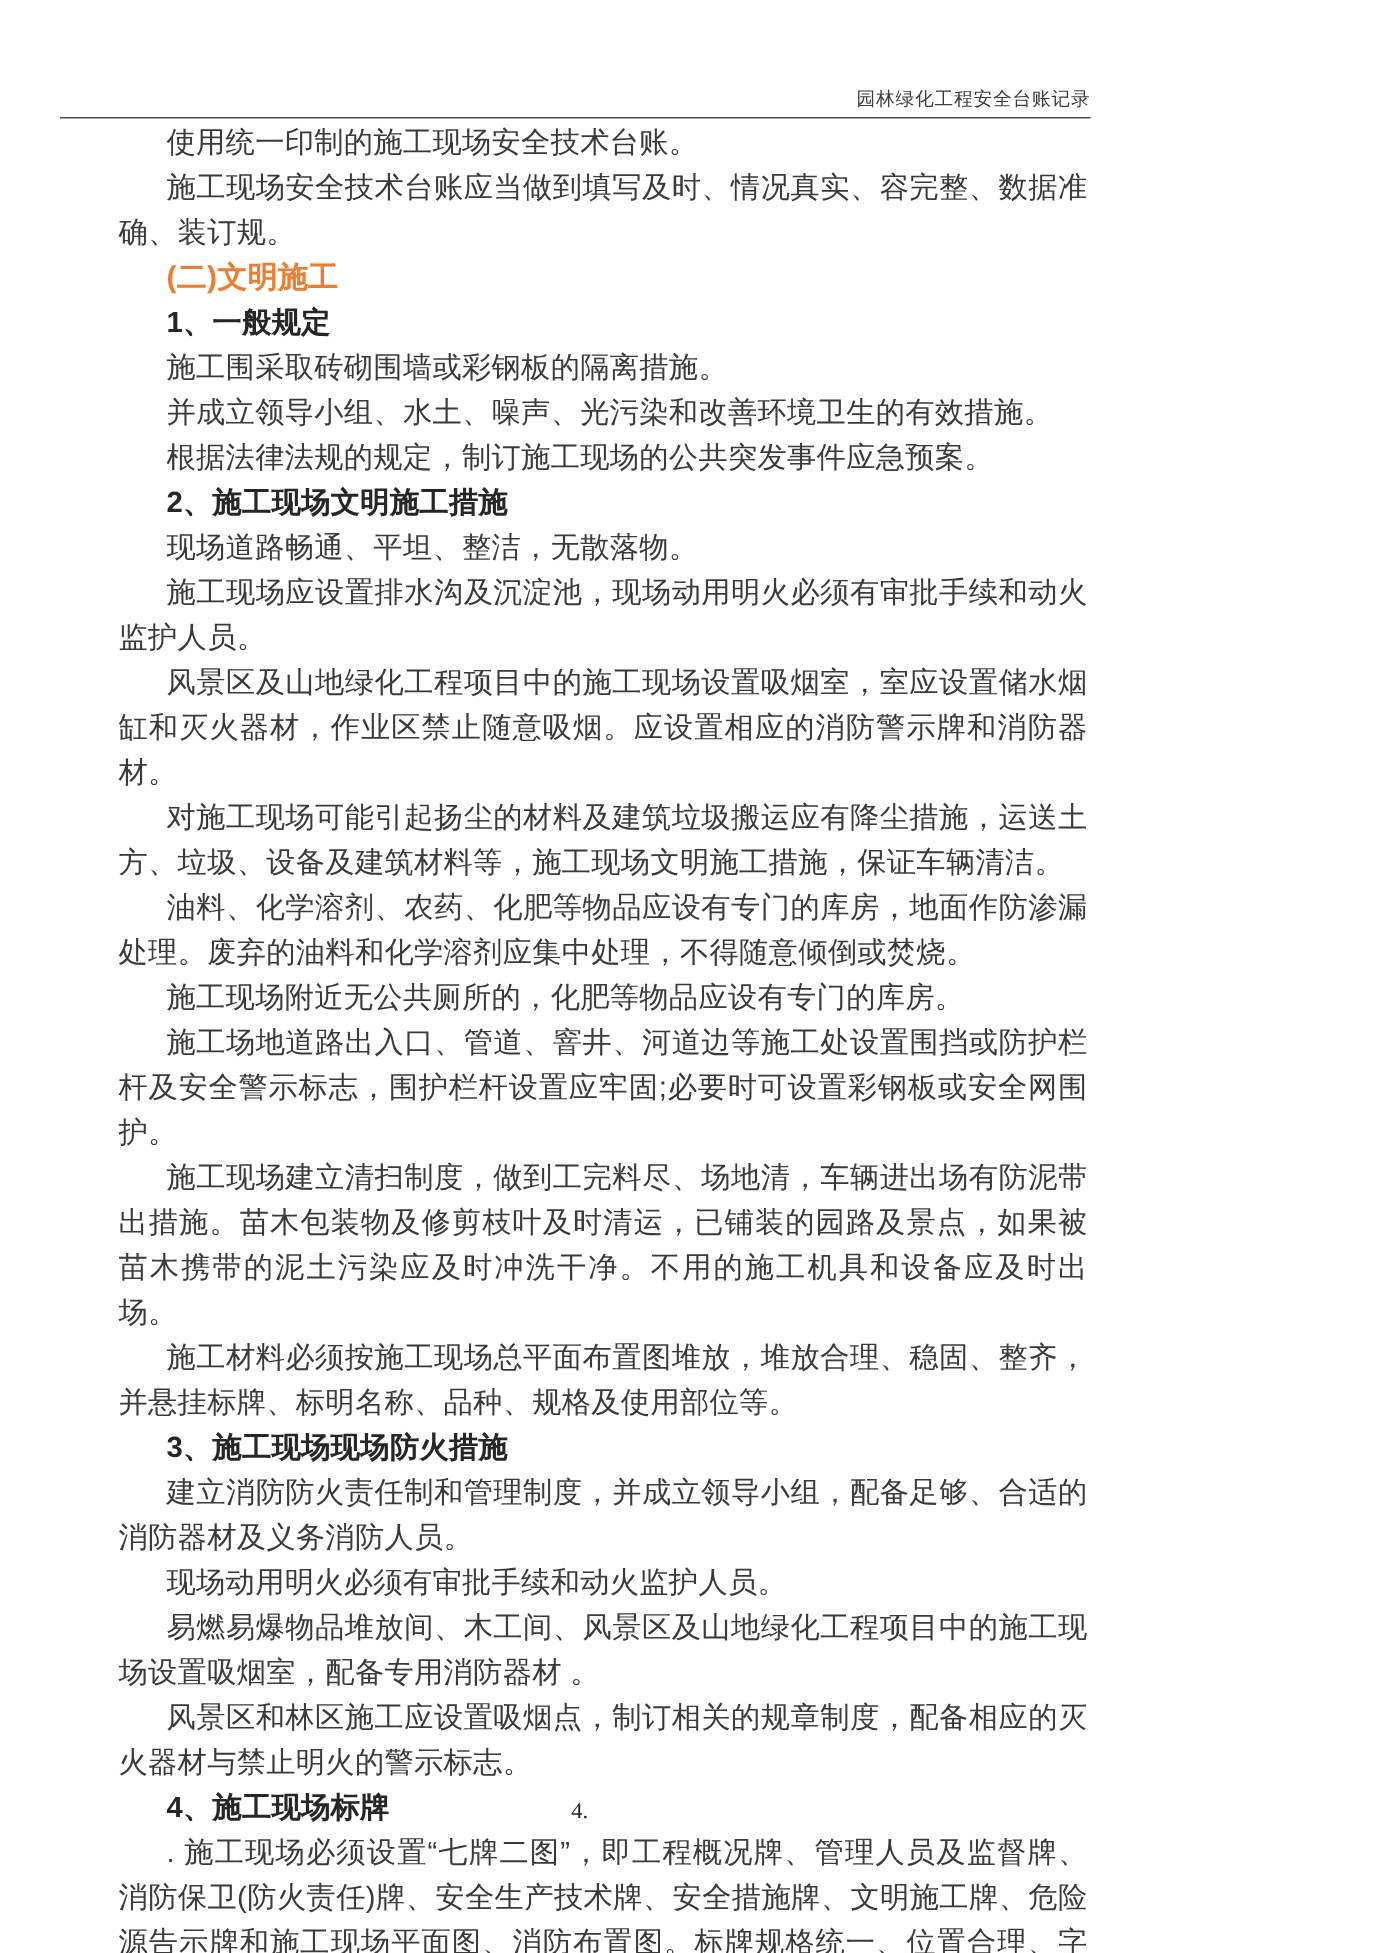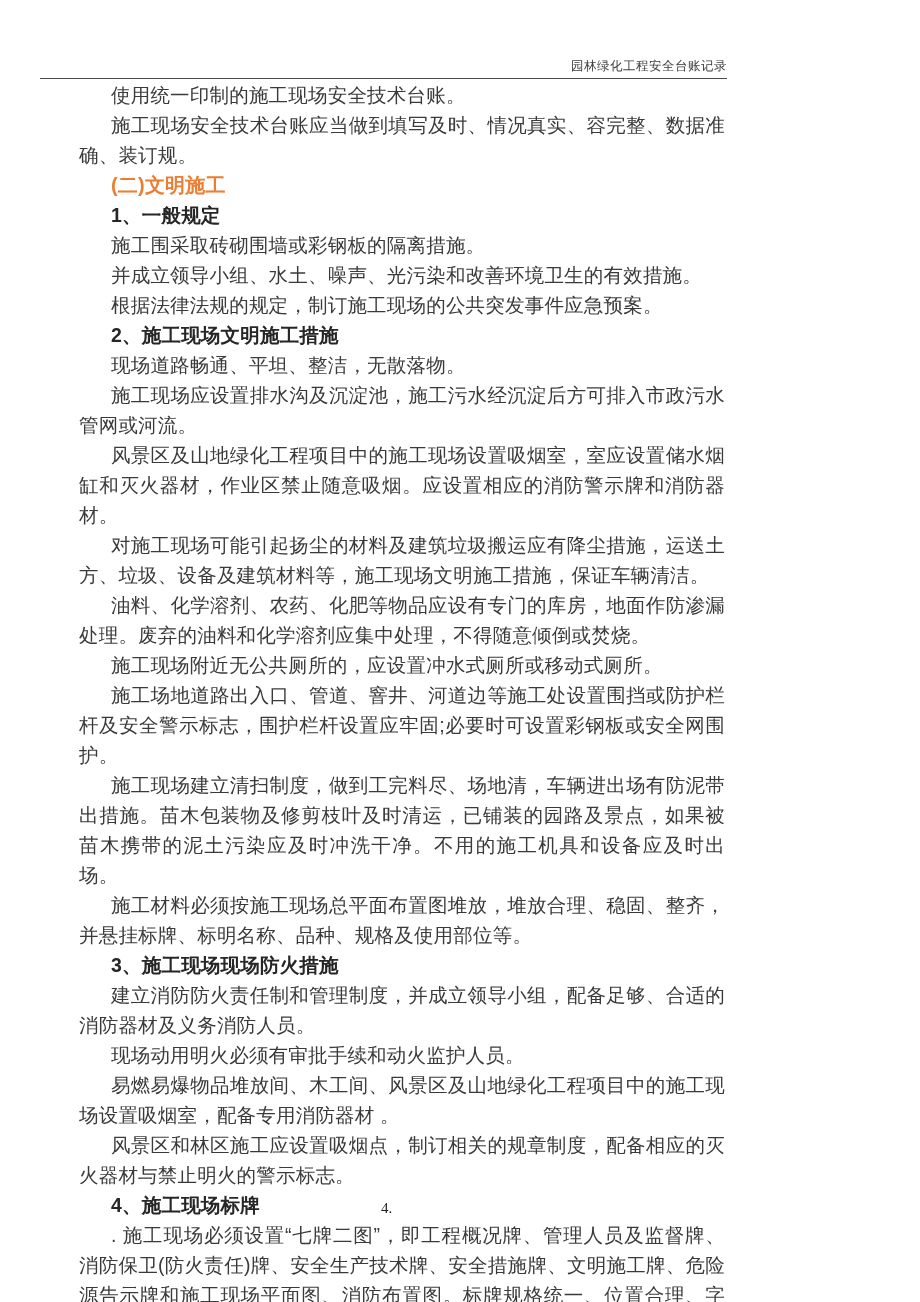--- a/index.html
+++ b/index.html
@@ -75,25 +75,25 @@
   <div class="doc-body">
       <p class="para">使用统一印制的施工现场安全技术台账。</p>
       <p class="para">施工现场安全技术台账应当做到填写及时、情况真实、容完整、数据准确、装订规。</p>
       <p class="heading-orange">(二)文明施工</p>
       <p class="heading">1、一般规定</p>
       <p class="para">施工围采取砖砌围墙或彩钢板的隔离措施。</p>
       <p class="para">并成立领导小组、水土、噪声、光污染和改善环境卫生的有效措施。</p>
       <p class="para">根据法律法规的规定，制订施工现场的公共突发事件应急预案。</p>
       <p class="heading">2、施工现场文明施工措施</p>
       <p class="para">现场道路畅通、平坦、整洁，无散落物。</p>
-      <p class="para">施工现场应设置排水沟及沉淀池，施工污水经沉淀后方可排入市政污水管网或河流。</p>
+      <p class="para">施工现场应设置排水沟及沉淀池，现场动用明火必须有审批手续和动火监护人员。</p>
       <p class="para">风景区及山地绿化工程项目中的施工现场设置吸烟室，室应设置储水烟缸和灭火器材，作业区禁止随意吸烟。应设置相应的消防警示牌和消防器材。</p>
       <p class="para">对施工现场可能引起扬尘的材料及建筑垃圾搬运应有降尘措施，运送土方、垃圾、设备及建筑材料等，施工现场文明施工措施，保证车辆清洁。</p>
       <p class="para">油料、化学溶剂、农药、化肥等物品应设有专门的库房，地面作防渗漏处理。废弃的油料和化学溶剂应集中处理，不得随意倾倒或焚烧。</p>
-      <p class="para">施工现场附近无公共厕所的，应设置冲水式厕所或移动式厕所。</p>
+      <p class="para">施工现场附近无公共厕所的，化肥等物品应设有专门的库房。</p>
       <p class="para">施工场地道路出入口、管道、窨井、河道边等施工处设置围挡或防护栏杆及安全警示标志，围护栏杆设置应牢固;必要时可设置彩钢板或安全网围护。</p>
       <p class="para">施工现场建立清扫制度，做到工完料尽、场地清，车辆进出场有防泥带出措施。苗木包装物及修剪枝叶及时清运，已铺装的园路及景点，如果被苗木携带的泥土污染应及时冲洗干净。不用的施工机具和设备应及时出场。</p>
       <p class="para">施工材料必须按施工现场总平面布置图堆放，堆放合理、稳固、整齐，并悬挂标牌、标明名称、品种、规格及使用部位等。</p>
       <p class="heading">3、施工现场现场防火措施</p>
       <p class="para">建立消防防火责任制和管理制度，并成立领导小组，配备足够、合适的消防器材及义务消防人员。</p>
       <p class="para">现场动用明火必须有审批手续和动火监护人员。</p>
       <p class="para">易燃易爆物品堆放间、木工间、风景区及山地绿化工程项目中的施工现场设置吸烟室，配备专用消防器材 。</p>
       <p class="para">风景区和林区施工应设置吸烟点，制订相关的规章制度，配备相应的灭火器材与禁止明火的警示标志。</p>
       <p class="heading">4、施工现场标牌</p>
       <p class="para">. 施工现场必须设置“七牌二图”，即工程概况牌、管理人员及监督牌、消防保卫(防火责任)牌、安全生产技术牌、安全措施牌、文明施工牌、危险源告示牌和施工现场平面图、消防布置图。标牌规格统一、位置合理、字迹端正、线条清晰、表示明确，并固定在现场主要进出口处，严禁将“七牌二图”挂在外脚手架上。</p>

